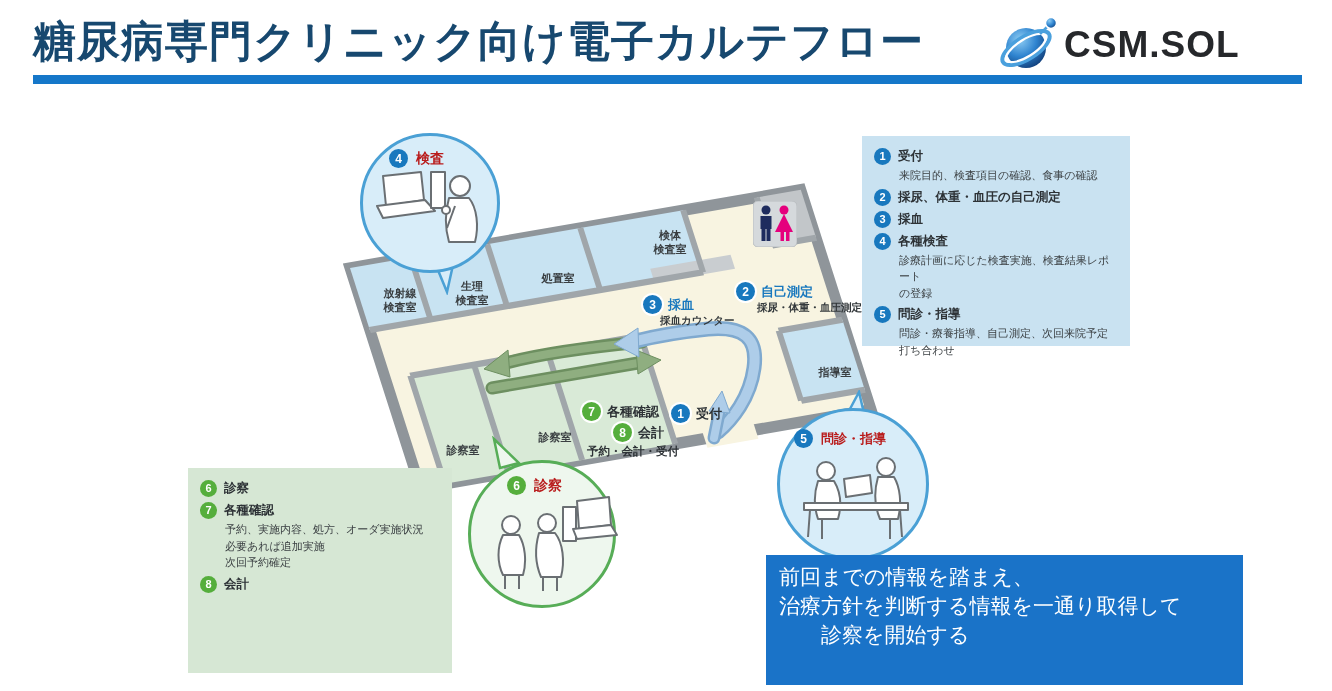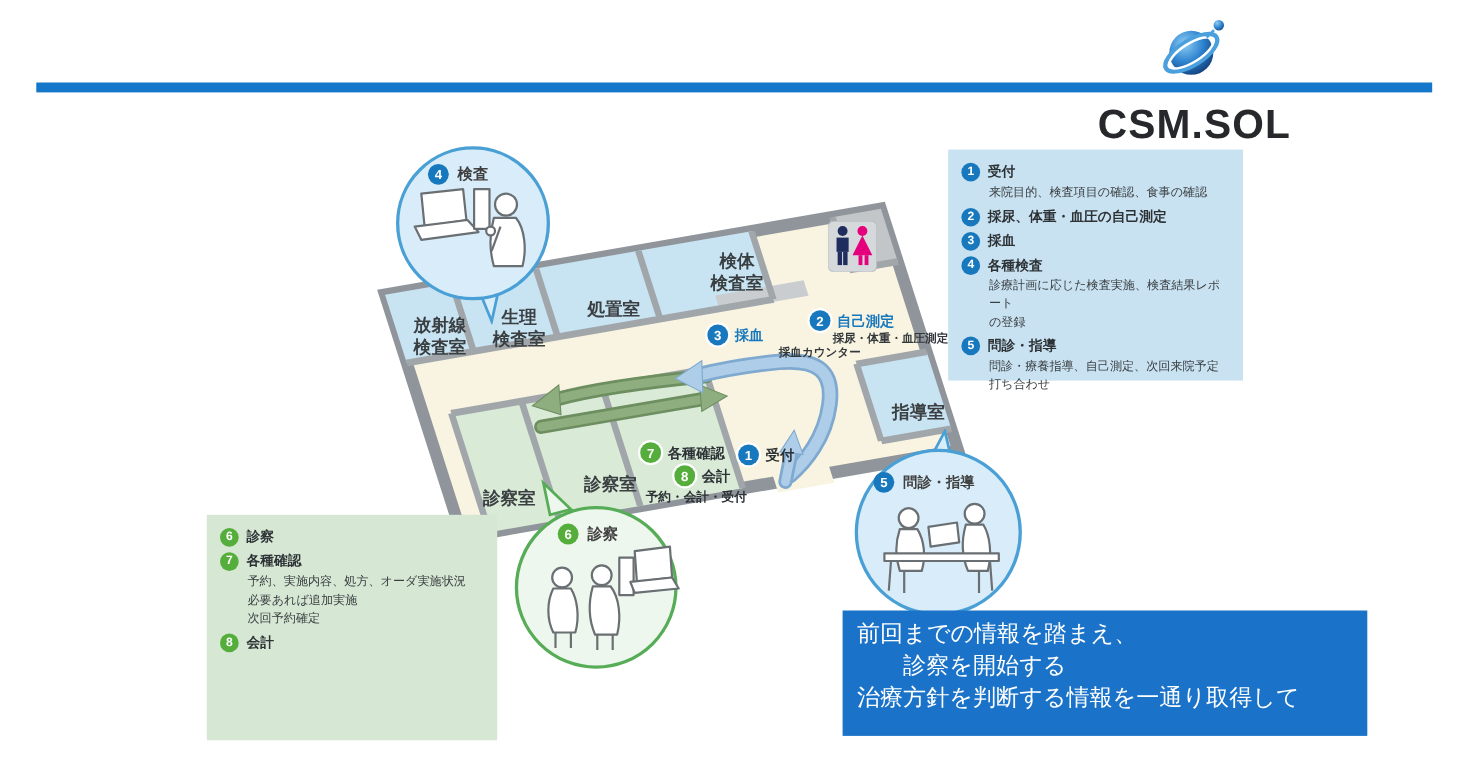--- a/index.html
+++ b/index.html
@@ -3,77 +3,78 @@
 <meta charset="utf-8">
 <style>
   html,body{margin:0;padding:0;background:#fff;}
   .stage{position:relative;width:1332px;height:691px;background:#fff;overflow:hidden;
          font-family:"Liberation Sans","DejaVu Sans",sans-serif;}
 
   
   .page-title{position:absolute;left:33px;top:13px;font-size:43px;font-weight:900;
               letter-spacing:1px;color:#17486f;white-space:nowrap;}
   .header-rule{position:absolute;left:33px;right:30px;top:75px;height:9px;background:#1577c9;}
-  .logo{position:absolute;left:998px;top:14px;display:flex;align-items:center;gap:16px;flex-direction:column;}
+  .logo{position:absolute;left:998px;top:14px;display:flex;align-items:center;gap:4px;}
   .logo-text{font-size:37px;font-weight:800;color:#26282b;letter-spacing:1px;}
 
   
   .floorplan{position:absolute;left:330px;top:120px;}
 
   
   .room-label{position:absolute;transform:translateX(-50%);text-align:center;
-              font-size:16px;font-weight:bold;color:#3a3f42;line-height:1.25;
+              font-size:11px;font-weight:bold;color:#3a3f42;line-height:1.25;
               white-space:pre-line;}
   .plain-label{position:absolute;font-size:11.5px;font-weight:bold;color:#2d3236;white-space:nowrap;}
 
   .badge{width:19px;height:19px;border-radius:50%;color:#fff;font-size:12px;font-weight:bold;
          display:flex;align-items:center;justify-content:center;flex:0 0 auto;line-height:1;}
   .badge.blue{background:#1878be;}
   .badge.green{background:#55ae3c;}
   .map-step{position:absolute;display:flex;align-items:center;gap:6px;}
   .map-step .badge{box-shadow:0 0 0 2px #fff;}
   .map-step .step-label{font-size:13px;font-weight:bold;white-space:nowrap;}
   .map-step .step-label.blue-text{color:#1878be;}
   .map-step .step-label.dark-text{color:#2d3236;}
   .map-sub{position:absolute;font-size:10.5px;font-weight:bold;color:#33383b;white-space:nowrap;}
 
   
   .bubble{position:absolute;border-radius:50%;box-sizing:border-box;}
   .bubble.blue-bubble{background:#d8edf9;border:3px solid #4aa0d5;}
   .bubble.green-bubble{background:#eef7ee;border:3px solid #57ad57;}
   .bubble-head{position:absolute;display:flex;align-items:center;gap:8px;}
-  .bubble-head .label{font-size:14px;font-weight:bold;color:#404040;white-space:nowrap;}
+  .bubble-head .label{font-size:14px;font-weight:bold;color:#b91c1c;white-space:nowrap;}
   .bubble svg.illus{position:absolute;left:0;top:0;}
   .tail{position:absolute;}
 
   
   .legend{position:absolute;box-sizing:border-box;padding:12px 12px;}
   .legend.blue-box{left:862px;top:136px;width:268px;height:210px;background:#c9e2f1;}
   .legend.green-box{left:188px;top:468px;width:264px;height:205px;background:#d6e7d4;}
   .legend-item{margin-bottom:5px;}
   .legend-title-row{display:flex;align-items:center;gap:7px;}
   .legend-title-row .badge{width:17px;height:17px;font-size:11px;}
   .legend-title{font-size:12.5px;font-weight:bold;color:#2d3236;}
   .legend-desc{margin:2px 0 4px 25px;font-size:11px;color:#3a3f42;line-height:1.5;
                white-space:pre-line;}
   .legend-desc:empty{display:none;}
 
   
-  .message-box{position:absolute;left:766px;top:555px;width:477px;height:114px;
+  .message-box{position:absolute;left:766px;top:555px;width:477px;height:130px;
                background:#1a73c8;color:#fff;padding:7px 13px;box-sizing:border-box;}
   .message-box .msg-line{font-size:21px;line-height:29px;white-space:pre;}
 
   
   .restroom{position:absolute;left:753px;top:201px;}
 </style>
 </head>
 <body>
 
 <div class="stage">
 
+  <div class="page-title">糖尿病専門クリニック向け電子カルテフロー</div>
   <div class="logo">
     <svg width="62" height="62" viewBox="0 0 62 62">
       <defs>
         <radialGradient id="lg" cx="35%" cy="30%" r="75%">
           <stop offset="0%" stop-color="#8ecdf4"></stop>
             <stop offset="55%" stop-color="#2e83cf"></stop>
             <stop offset="100%" stop-color="#13427e"></stop>
         </radialGradient>
       </defs>
       <circle cx="28" cy="34" r="20" fill="url(#lg)"></circle>
@@ -156,21 +157,21 @@
 検査室</div>
   <div class="room-label" style="left:835px;top:366px;">指導室</div>
   <div class="room-label" style="left:463px;top:444px;">診察室</div>
   <div class="room-label" style="left:555px;top:431px;">診察室</div>
   <div class="plain-label" style="left:587px;top:444px;font-family:Liberation Serif, serif;">予約・会計・受付</div>
 
   <div class="map-step" style="left:643px;top:295px;">
     <div class="badge blue">3</div>
     <div class="step-label blue-text">採血</div>
   </div>
-  <div class="map-sub" style="left:660px;top:314px;margin-left:48px;">採血カウンター</div>
+  <div class="map-sub" style="left:660px;top:314px;">採血カウンター</div>
 
   <div class="map-step" style="left:736px;top:282px;">
     <div class="badge blue">2</div>
     <div class="step-label blue-text">自己測定</div>
   </div>
   <div class="map-sub" style="left:757px;top:301px;text-align:right;">採尿・体重・血圧測定</div>
 
   <div class="map-step" style="left:582px;top:402px;">
     <div class="badge green">7</div>
     <div class="step-label dark-text">各種確認</div>
@@ -308,17 +309,17 @@
       <div class="legend-title-row">
         <div class="badge green">8</div>
         <div class="legend-title">会計</div>
       </div>
 
     </div>
   </div>
 
   <div class="message-box">
     <div class="msg-line">前回までの情報を踏まえ、</div>
+    <div class="msg-line">治療方針を判断する情報を一通り取得して</div>
     <div class="msg-line">　　診察を開始する</div>
-    <div class="msg-line">治療方針を判断する情報を一通り取得して</div>
   </div>
 
 </div>
 
 </body></html>

